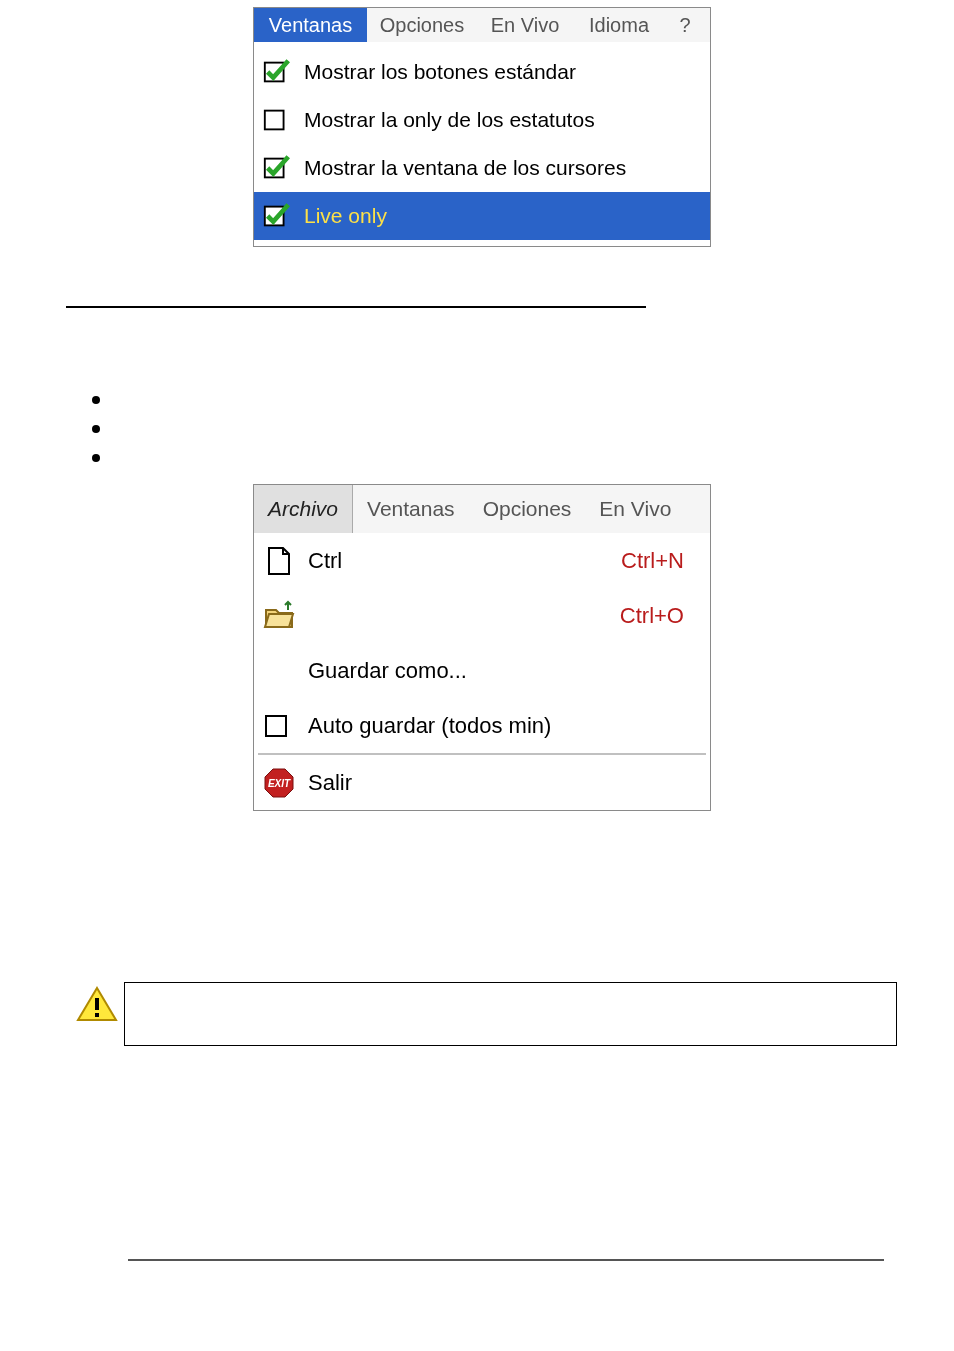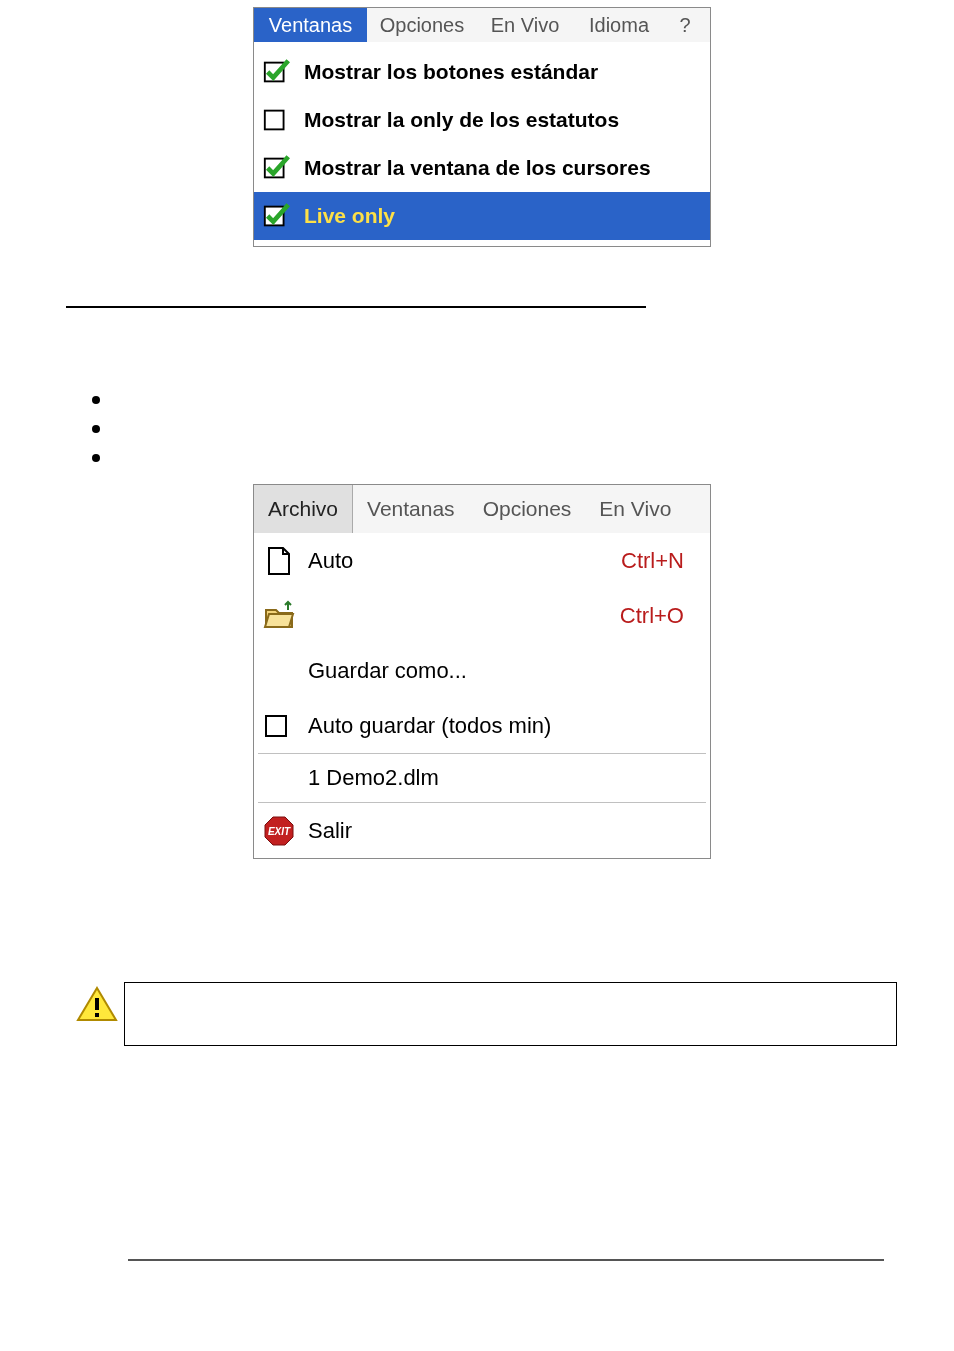--- a/index.html
+++ b/index.html
@@ -57,21 +57,21 @@
   
   .chk-box {
     width: 30px; height: 30px;
     display: inline-flex;
     align-items: center;
     justify-content: center;
     flex-shrink: 0;
   }
   .chk-box svg { width: 30px; height: 30px; }
 
-  .drop-label { font-size: 21px; font-weight: bold; }
+  .drop-label { font-size: 21px; }
 
   
   .hr1 {
     position: absolute;
     left: 66px;
     top: 306px;
     width: 580px;
     height: 0;
     border-top: 2px solid #000;
   }
@@ -110,20 +110,21 @@
     justify-content: center;
     height: 100%;
     padding: 0 14px;
     font-size: 21px;
     color: #555;
   }
   .menubar2-item.selected {
     background: #e0e0e0;
     color: #222;
     border-right: 1px solid #aaa;
+    font-style: italic;
   }
   .dropdown2 { }
   .d2-item {
     display: flex;
     align-items: center;
     height: 55px;
     padding: 0 8px;
     gap: 12px;
     position: relative;
     border-top: 0;
@@ -246,21 +247,21 @@
   </div>
   <div class="dropdown2">
 
     <div class="d2-item">
       <span class="d2-icon">
         <svg viewBox="0 0 32 32">
           <path d="M6 3 h14 l6 6 v20 h-20 z" fill="#fff" stroke="#000" stroke-width="2"></path>
           <path d="M20 3 v6 h6" fill="none" stroke="#000" stroke-width="2"></path>
         </svg>
       </span>
-      <span class="d2-label">Auto</span>
+      <span class="d2-label">Ctrl</span>
       <span class="d2-shortcut">Ctrl+N</span>
     </div>
 
     <div class="d2-item">
       <span class="d2-icon">
         <svg viewBox="0 0 32 32">
           <path d="M3 10 h10 l3 3 h13 v14 h-26 z" fill="#f4d47a" stroke="#8a6a1a" stroke-width="2"></path>
           <path d="M6 14 h24 l-4 13 h-24 z" fill="#f8e29a" stroke="#8a6a1a" stroke-width="2"></path>
           <path d="M22 5 l3 -3 l3 3 M25 2 v8" fill="none" stroke="#2a7a2a" stroke-width="2"></path>
         </svg>
@@ -278,23 +279,20 @@
       <span class="d2-icon">
         <svg viewBox="0 0 32 32">
           <rect x="3" y="6" width="20" height="20" fill="#fff" stroke="#000" stroke-width="2"></rect>
         </svg>
       </span>
       <span class="d2-label">Auto guardar (todos min)</span>
     </div>
 
     <div class="d2-sep"></div>
 
-    <div class="d2-item" style="height:48px">
-      <span class="d2-indent">1 Demo2.dlm</span>
-    </div>
 
     <div class="d2-sep"></div>
 
     <div class="d2-item">
       <span class="d2-icon">
         <svg viewBox="0 0 32 32">
           <polygon points="10,2 22,2 30,10 30,22 22,30 10,30 2,22 2,10" fill="#c22020" stroke="#7a0e0e" stroke-width="1"></polygon>
           <text x="16" y="20" text-anchor="middle" font-size="10" fill="#fff" font-family="Arial" font-weight="bold">EXIT</text>
         </svg>
       </span>

